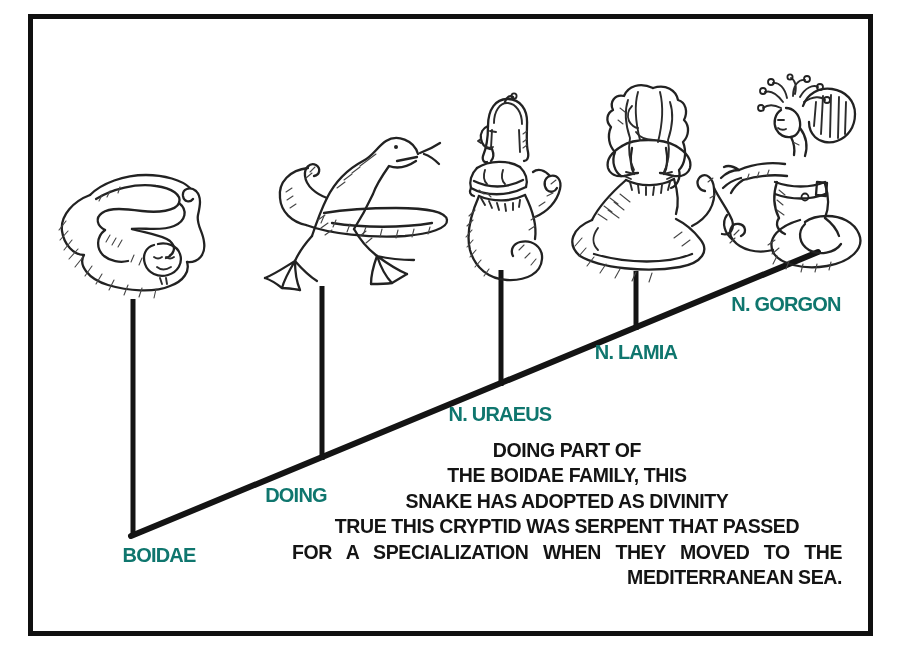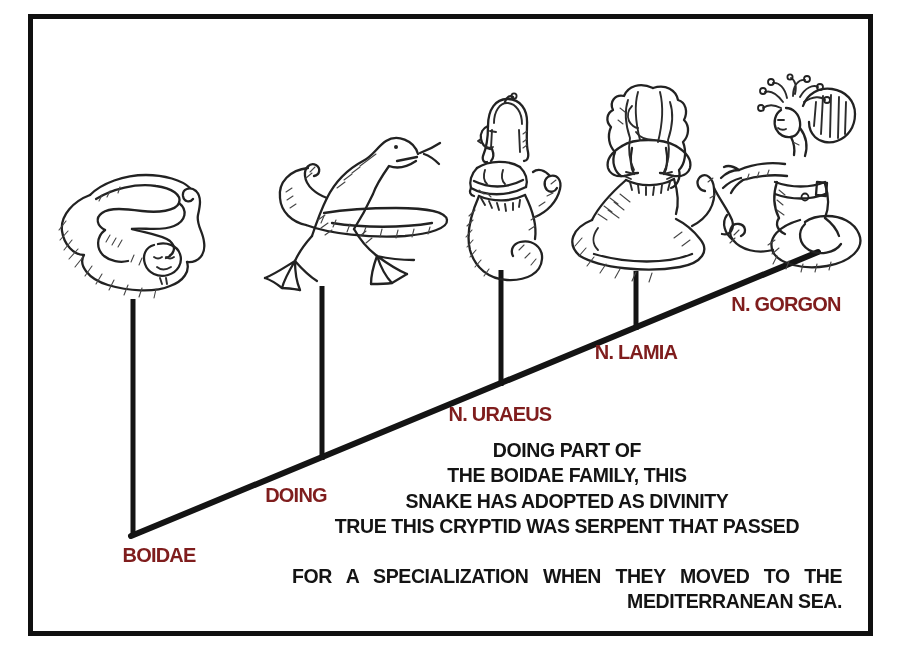--- a/index.html
+++ b/index.html
@@ -13,28 +13,28 @@
   }
   svg{position:absolute;overflow:visible;}
   .ink{stroke:#222222;stroke-width:2.3;fill:none;stroke-linecap:round;stroke-linejoin:round;}
   .ink2{stroke:#2b2b2b;stroke-width:1.9;fill:none;stroke-linecap:round;stroke-linejoin:round;}
   .hatch{stroke:#454545;stroke-width:1.1;fill:none;stroke-linecap:round;}
   .dot{fill:#222222;stroke:none;}
   .knob{fill:none;stroke:#222222;stroke-width:1.8;}
   .tree{stroke:#141414;fill:none;}
   .taxon-label{
     position:absolute;transform:translateX(-50%);white-space:nowrap;
-    font-weight:bold;font-size:20px;letter-spacing:-0.8px;color:#7f1d1d;
+    font-weight:bold;font-size:20px;letter-spacing:-0.8px;color:#0f766e;
   }
   #caption{
     position:absolute;left:292px;top:438px;width:550px;
     font-weight:bold;font-size:19.5px;letter-spacing:-0.4px;line-height:25.4px;color:#141414;
   }
   .cap-right{text-align:center;}
-  .cap-just{text-align:justify;text-align-last:justify;margin-top:24px;}
+  .cap-just{text-align:justify;text-align-last:justify;}
   .cap-left{text-align:right;}
 </style>
 </head>
 <body>
 
 <div id="canvas">
 
   <div id="frame"></div>
 
   <svg style="left:0;top:0" width="900" height="660" viewBox="0 0 900 660">

